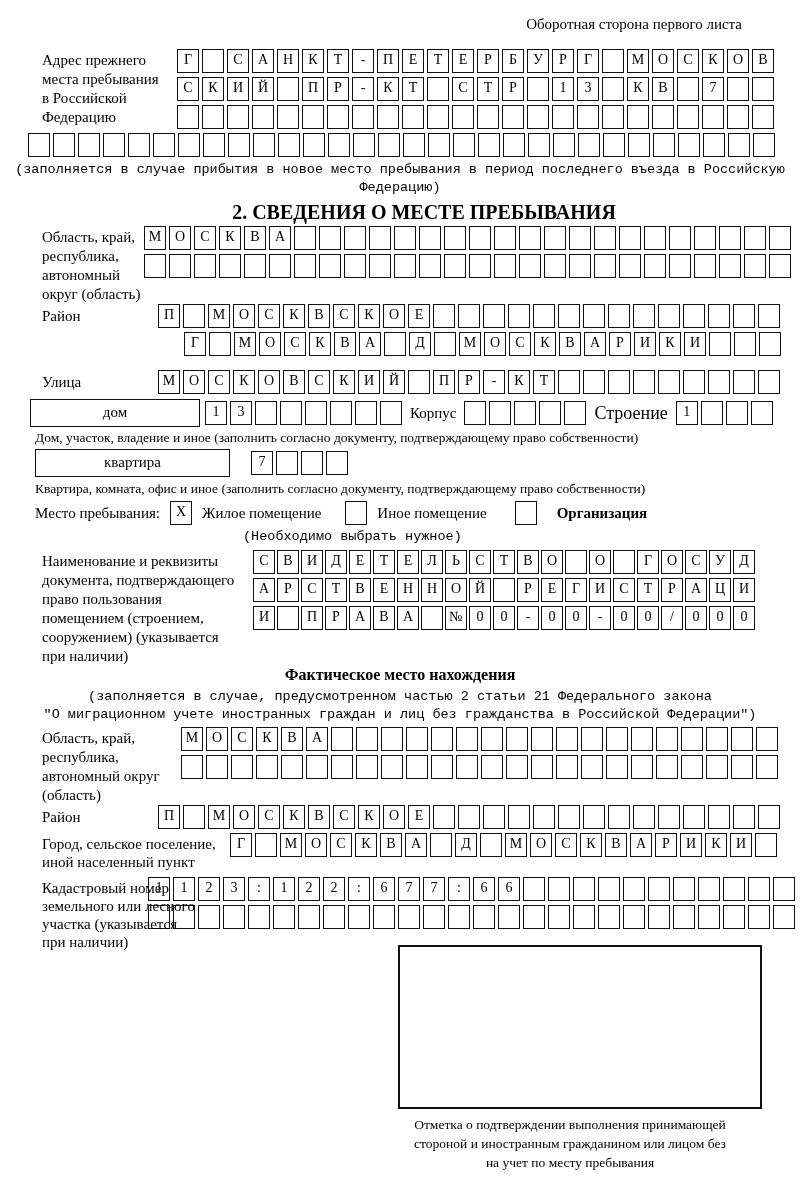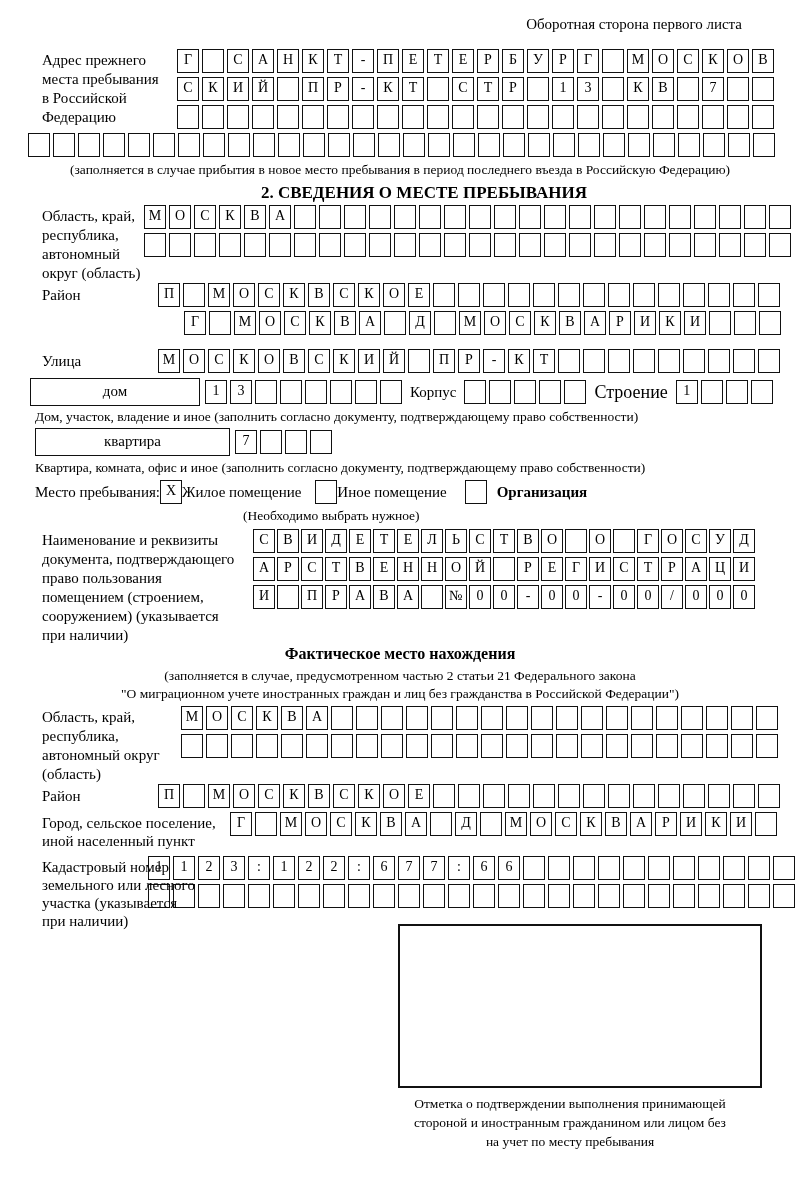--- a/index.html
+++ b/index.html
@@ -1,21 +1,21 @@
 <!DOCTYPE html>
 <html><head>
 <meta charset="utf-8">
 <style>
   html,body{margin:0;padding:0;background:#fff;}
   .page{position:relative;width:800px;min-height:1180px;background:#fff;color:#000;
         font-family:"Liberation Serif","DejaVu Serif",serif;padding-top:16px;box-sizing:border-box;overflow:hidden;}
   .corner{text-align:right;padding-right:58px;font-size:15px;}
   .center{text-align:center;}
-  .note{font-size:13.5px;line-height:18px;}
-  h2{font-size:17px;margin:4px 0 2px 0;font-weight:bold;padding-left:48px;}
+  .note{font-size:13.5px;line-height:18px;font-family:Liberation Mono, monospace;}
+  h2{font-size:20px;margin:4px 0 2px 0;font-weight:bold;padding-left:48px;}
   .b{font-weight:bold;}
   .rel{position:relative;}
   .lbl{position:absolute;left:42px;top:2px;font-size:15px;line-height:19px;white-space:nowrap;}
   .lbl18{line-height:18px;}
   .boxrow{display:flex;gap:3px;height:24px;margin-bottom:4px;}
   .boxrow.tight{gap:2px;}
   .cell{flex:0 0 22px;width:22px;height:24px;box-sizing:border-box;border:1.7px solid #111;
         text-align:center;font-size:14px;line-height:20px;overflow:hidden;}
   .widebox{box-sizing:border-box;border:1.7px solid #111;height:28px;line-height:25px;text-align:center;font-size:15px;}
   .flexrow{display:flex;align-items:center;}
@@ -338,33 +338,33 @@
     <div class="boxrow">
         <span class="cell">1</span>
         <span class="cell"></span>
         <span class="cell"></span>
         <span class="cell"></span>
       </div>
   </div>
 
   <div class="cap">Дом, участок, владение и иное (заполнить согласно документу, подтверждающему право собственности)</div>
 
-  <div class="flexrow" style="margin-left:35px;height:32px;gap:5px;">
+  <div class="flexrow" style="margin-left:35px;height:32px;gap:21px;">
     <div class="widebox" style="width:195px;">квартира</div>
     <div class="boxrow">
         <span class="cell">7</span>
         <span class="cell"></span>
         <span class="cell"></span>
         <span class="cell"></span>
       </div>
   </div>
 
   <div class="cap">Квартира, комната, офис и иное (заполнить согласно документу, подтверждающему право собственности)</div>
 
-  <div class="flexrow" style="margin-left:35px;height:30px;font-size:15px;">
+  <div class="flexrow" style="margin-left:35px;height:30px;gap:10px;font-size:15px;">
     <span>Место пребывания:</span>
     <span class="cell">X</span>
     <span>Жилое помещение</span>
     <span class="cell" style="margin-left:14px;"></span>
     <span>Иное помещение</span>
     <span class="cell" style="margin-left:18px;"></span>
     <span style="margin-left:10px;font-weight:bold;">Организация</span>
   </div>
 
   <div class="note" style="margin-left:243px;">(Необходимо выбрать нужное)</div>

